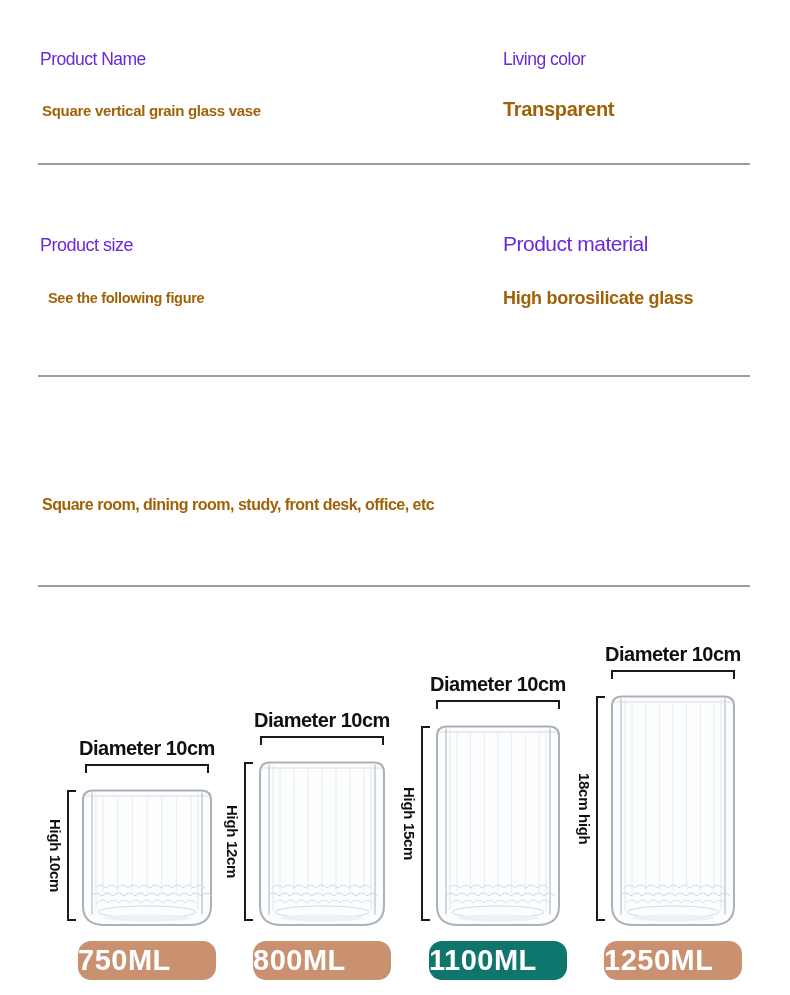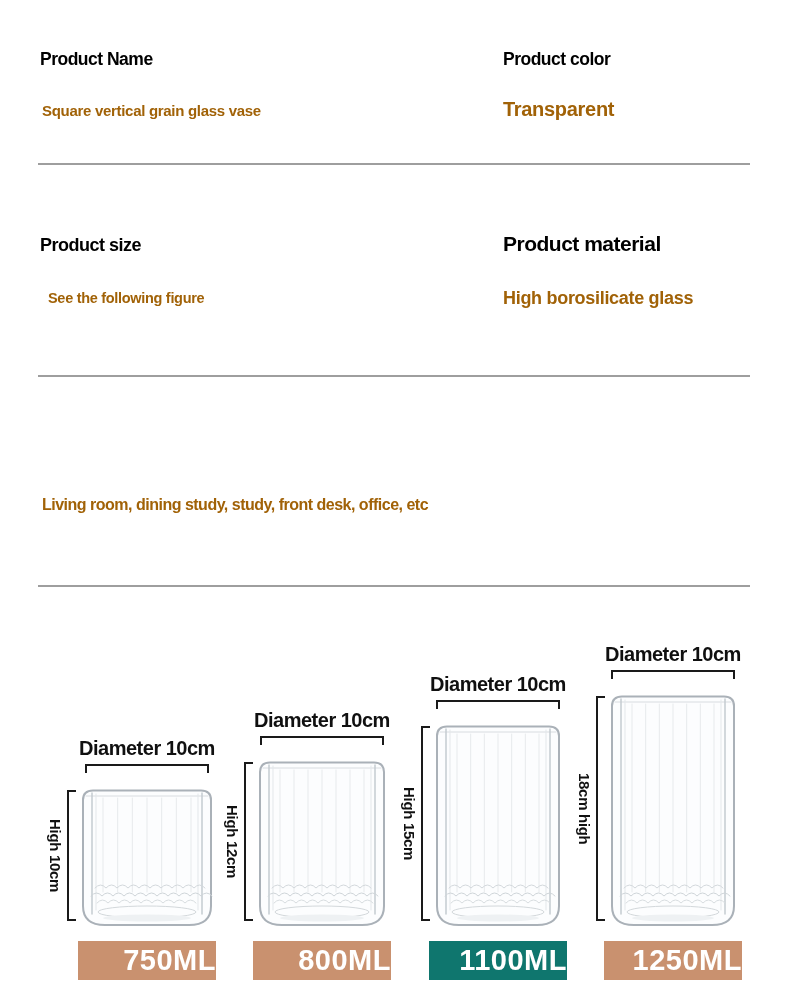--- a/index.html
+++ b/index.html
@@ -1,19 +1,19 @@
 <!DOCTYPE html>
 <html><head>
 <meta charset="utf-8">
 <style>
   html,body{margin:0;padding:0;background:#fff;}
   .page{position:relative;width:790px;height:995px;background:#ffffff;overflow:hidden;
         font-family:"Liberation Sans",sans-serif;}
   .abs{position:absolute;}
-  .heading{font-weight:bold;color:#000000;letter-spacing:-0.5px;white-space:nowrap;}
+  .heading{font-weight:normal;color:#6d28d9;letter-spacing:-0.5px;white-space:nowrap;}
   .value{font-weight:bold;color:#a16207;letter-spacing:-0.3px;white-space:nowrap;}
   .fs17{font-size:17.5px;line-height:22px;}
   .fs18{font-size:18px;line-height:22px;}
   .fs21{font-size:21px;line-height:24px;}
   .fs15{font-size:15px;line-height:19px;}
   .fs14{font-size:14.5px;line-height:19px;}
   .fs20{font-size:20px;line-height:24px;}
   .fs16{font-size:16px;line-height:20px;letter-spacing:-0.5px;}
   .divider{height:2px;background:#9e9e9e;width:712px;left:38px;}
 
@@ -28,40 +28,40 @@
   .c2 .vase-wrap{width:128px;height:168px;}
   .c3 .vase-wrap{width:126px;height:204px;}
   .c4 .vase-wrap{width:126px;height:234px;}
   svg.vase{display:block;width:100%;height:100%;}
   .h-measure{position:absolute;right:calc(100% + 5px);top:2px;bottom:7px;display:flex;gap:3px;}
   .h-text{writing-mode:vertical-rl;align-self:center;font-weight:bold;font-size:15px;color:#101010;
           letter-spacing:-0.3px;white-space:nowrap;}
   .h-line{width:9px;box-sizing:border-box;border-left:2px solid #1a1a1a;
           border-top:2px solid #1a1a1a;border-bottom:2px solid #1a1a1a;}
   .badge{margin-top:13px;width:138px;height:39px;background:#c9916f;color:#ffffff;
-         font-weight:bold;font-size:29px;line-height:39px;text-align:right;letter-spacing:0.5px;}
+         font-weight:bold;font-size:29px;line-height:39px;text-align:left;letter-spacing:0.5px;border-radius:13px;}
 </style>
 </head>
 <body>
 
 <div class="page">
 
   <div class="abs heading fs17" style="left:40px;top:48px">Product Name</div>
   <div class="abs value fs15" style="left:42px;top:101px">Square vertical grain glass vase</div>
-  <div class="abs heading fs17" style="left:503px;top:48px">Product color</div>
+  <div class="abs heading fs17" style="left:503px;top:48px">Living color</div>
   <div class="abs value fs20" style="left:503px;top:97px">Transparent</div>
   <div class="abs divider" style="top:163px"></div>
 
   <div class="abs heading fs18" style="left:40px;top:234px">Product size</div>
   <div class="abs value fs14" style="left:48px;top:289px">See the following figure</div>
   <div class="abs value fs18" style="left:503px;top:287px">High borosilicate glass</div>
   <div class="abs heading fs21" style="left:503px;top:232px">Product material</div>
   <div class="abs divider" style="top:375px"></div>
 
-  <div class="abs value fs16" style="left:42px;top:495px">Living room, dining study, study, front desk, office, etc</div>
+  <div class="abs value fs16" style="left:42px;top:495px">Square room, dining room, study, front desk, office, etc</div>
   <div class="abs divider" style="top:585px"></div>
 
   <div class="vcol c1">
     <div class="dia-label">Diameter 10cm</div>
     <div class="dia-line"></div>
     <div class="vase-wrap">
       <div class="h-measure">
         <span class="h-text">High 10cm</span>
         <span class="h-line"></span>
       </div>

